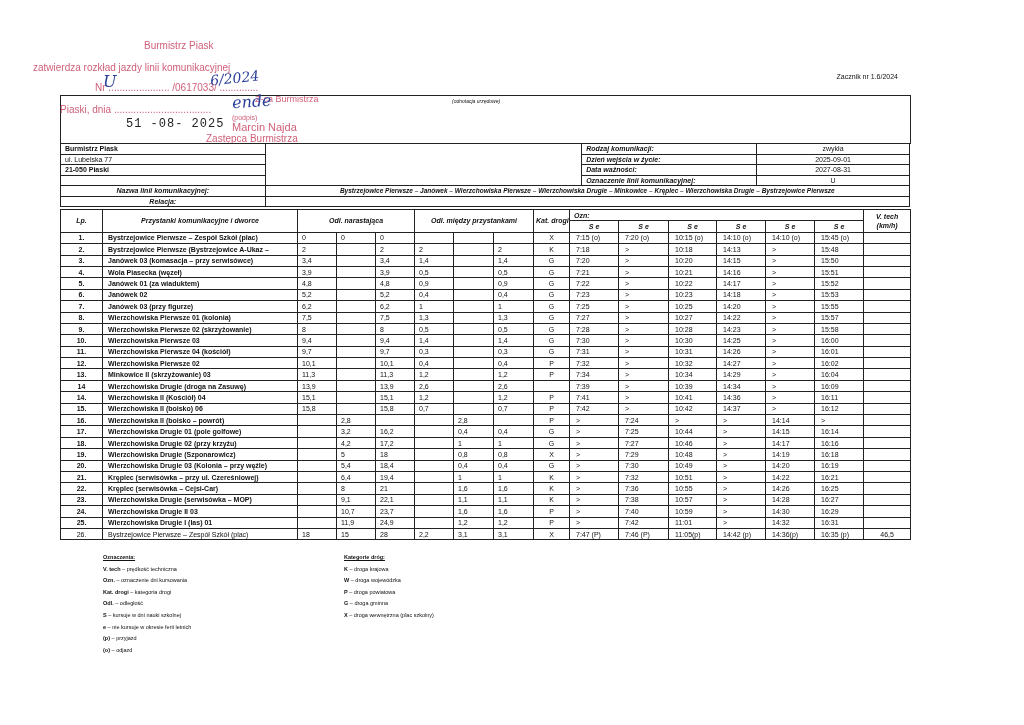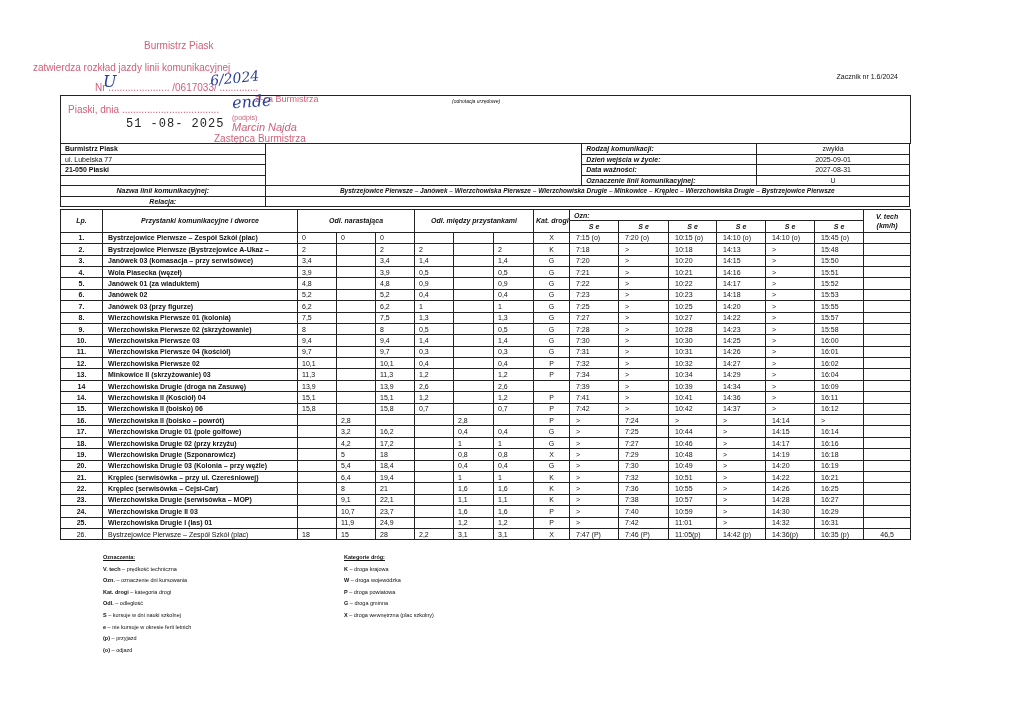--- a/index.html
+++ b/index.html
@@ -1,30 +1,30 @@
 <!DOCTYPE html>
 <html><head>
 <meta charset="utf-8">
 <style>
   html, body { margin:0; padding:0; background:#fff; }
   body { width:1024px; height:725px; position:relative; overflow:hidden; font-family:"Liberation Sans", sans-serif; color:#111; }
   .stamp { position:absolute; color:#d0607a; font-family:"Liberation Sans", sans-serif; }
   .stamp-title { left:144px; top:40px; font-size:10px; }
   .stamp-line { left:33px; top:62px; font-size:10px;text-align:right; }
   .stamp-nr { left:65px; top:82px; font-size:10px;margin-left:30px; }
-  .stamp-date { left:60px; top:104px; font-size:10px;padding-left:8px; }
+  .stamp-date { left:60px; top:104px; font-size:10px; }
   .hand-blue { position:absolute; color:#2a3f9a; font-family:"DejaVu Serif", serif; font-style:italic; }
   .hand-v { left:103px; top:72px; font-size:16px; }
   .hand-num { left:210px; top:70px; font-size:14px; transform:rotate(-6deg); }
   .hand-sig { left:232px; top:92px; font-size:16px; transform:rotate(-4deg); }
   .stamp-date-val { position:absolute; left:126px; top:117px; font-size:12px; font-family:"Liberation Mono", monospace; color:#222; letter-spacing:1px; }
   .stamp-role1 { position:absolute; left:255px; top:86px; font-size:9px; color:#d0607a;margin-top:8px; }
   .stamp-podpis { position:absolute; left:232px; top:114px; font-size:7px; color:#d0607a; }
-  .stamp-name { position:absolute; left:232px; top:121px; font-size:11px; color:#d0607a; font-style:italic; }
-  .stamp-role2 { position:absolute; left:214px; top:133px; font-size:10px; color:#d0607a; }
+  .stamp-name { position:absolute; left:232px; top:121px; font-size:11px; color:#d0607a; }
+  .stamp-role2 { position:absolute; left:206px; top:133px; font-size:10px; color:#d0607a; }
   .annex { position:absolute; right:126px; top:73px; font-size:7px; }
   .odnot { position:absolute; left:452px; top:98px; font-size:5px; font-style:italic; }
 
   .outer { position:absolute; left:60px; top:95px; width:849px; height:48px; border:1px solid #222; border-bottom:none; }
   table.hdr { position:absolute; left:60px; top:143px; width:850px; border-collapse:collapse; font-size:7px; }
   table.hdr td { border:1px solid #222; height:9.5px; padding:0 4px; font-weight:bold; white-space:nowrap; }
   table.hdr td.it { font-style:italic; }
   table.hdr td.c { text-align:center; font-weight:normal; }
 
   table.tt { position:absolute; left:60px; top:209px; width:850px; border-collapse:collapse; font-size:7px; table-layout:fixed; }

